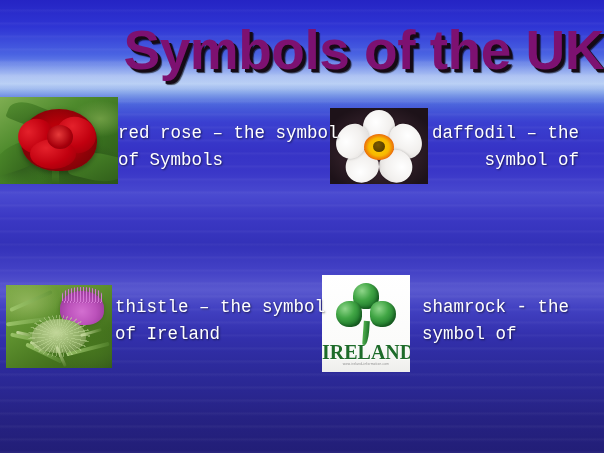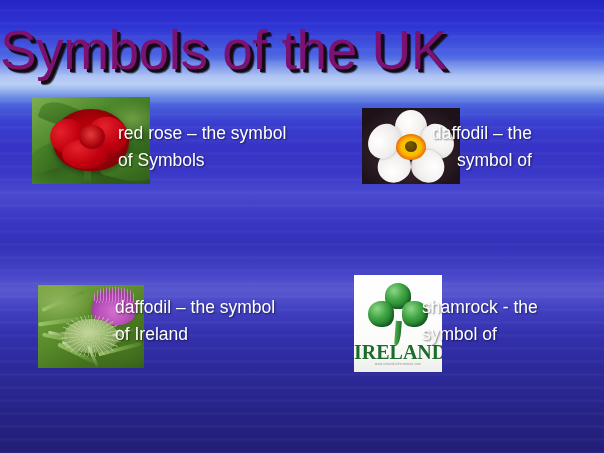--- a/index.html
+++ b/index.html
@@ -56,53 +56,52 @@
         rgba(255,255,255,0.00) 9px,
         rgba(255,255,255,0.045) 10px,
         rgba(255,255,255,0.00) 13px);
   }
 
   .title {
     position: absolute;
     left: 0;
     top: 18px;
     width: 604px;
-    text-align: left;
+    text-align: right;
     font-size: 55px;
-    font-weight: normal;
+    font-weight: bold;
     letter-spacing: -0.5px;
     color: #7d1171;
     text-shadow: 3px 3px 0 #150a14, 4px 4px 1px rgba(0,0,0,0.65);
     z-index: 5;
     white-space: nowrap;
   }
 
   .caption {
     position: absolute;
     color: #ffffff;
     font-size: 17.5px;
     line-height: 27px;
     text-shadow: 1px 1px 2px rgba(0,0,0,0.55);
     z-index: 4;
     white-space: nowrap;
   }
-  .caption div { display: block; }
+  .caption div { display: block; font-family: Liberation Mono, monospace; }
   .cap-rose     { left: 118px; top: 120px; }
   .cap-daffodil { left: 432px; top: 120px; text-align: right; }
   .cap-thistle  { left: 115px; top: 294px; }
   .cap-shamrock { left: 414px; top: 294px; }
   .indent-1 { padding-left: 8px; }
   .indent-2 { padding-left: 16px; }
 
   .photo {
     position: absolute;
     z-index: 3;
     overflow: hidden;
     background: #222;
-    margin-left: 32px;
   }
 
   
   .rose { left: 0px; top: 97px; width: 118px; height: 87px; }
   .rose .bg {
     position: absolute; inset: 0;
     background:
       radial-gradient(ellipse 40% 30% at 18% 80%, #2f5b1c 0%, rgba(47,91,28,0) 70%),
       radial-gradient(ellipse 35% 30% at 85% 25%, #6e9c43 0%, rgba(110,156,67,0) 70%),
       radial-gradient(ellipse 50% 45% at 70% 85%, #2c5519 0%, rgba(44,85,25,0) 75%),
@@ -322,21 +321,21 @@
     <div class="blade b5"></div>
     <div class="head"></div>
     <div class="bract"></div>
     <div class="spike s1"></div>
     <div class="spike s2"></div>
     <div class="spike s3"></div>
     <div class="spike s4"></div>
   </div>
 
   <div class="caption cap-thistle">
-    <div>daffodil – the symbol</div>
+    <div>thistle – the symbol</div>
     <div>of Ireland</div>
   </div>
 
   <div class="photo shamrock">
     <div class="card"></div>
     <div class="sh-leaf sh-l-top"></div>
     <div class="sh-leaf sh-l-left"></div>
     <div class="sh-leaf sh-l-right"></div>
     <div class="sh-stem"></div>
     <div class="sh-word">IRELAND</div>

